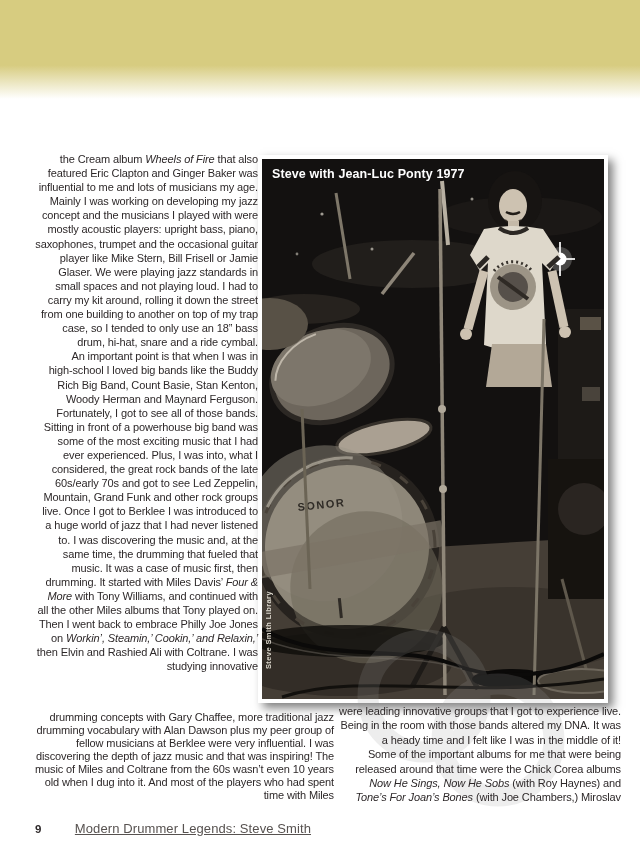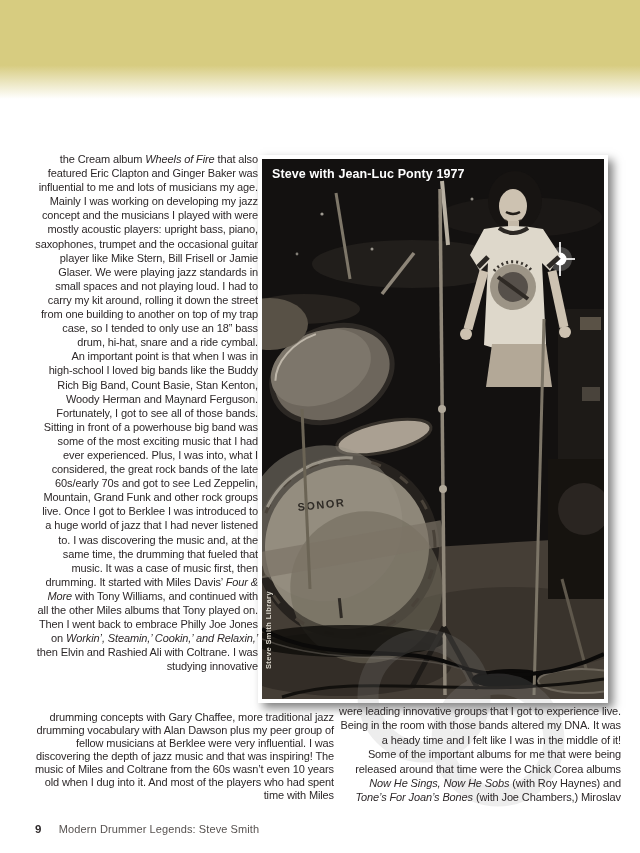--- a/index.html
+++ b/index.html
@@ -40,22 +40,22 @@
   .watermark{
     position:absolute;left:352px;top:618px;width:220px;height:205px;
     z-index:3;pointer-events:none;opacity:0.55;
   }
   .footer{position:absolute;left:35px;top:819px;width:400px;}
   .page-number{
     display:inline-block;font-weight:bold;font-size:11.5px;color:#2d2829;
     vertical-align:baseline;
   }
   .footer-title{
-    display:inline-block;margin-left:13px;font-size:11px;color:#575250;
-    letter-spacing:0.1px;vertical-align:baseline;
+    display:inline-block;margin-left:29px;font-size:13px;color:#575250;
+    letter-spacing:0.1px;vertical-align:baseline;text-decoration:underline;
   }
   .textlayer{z-index:4;}
 </style>
 </head>
 <body>
 
 <div class="page">
 
   <div class="top-band"></div>
 

